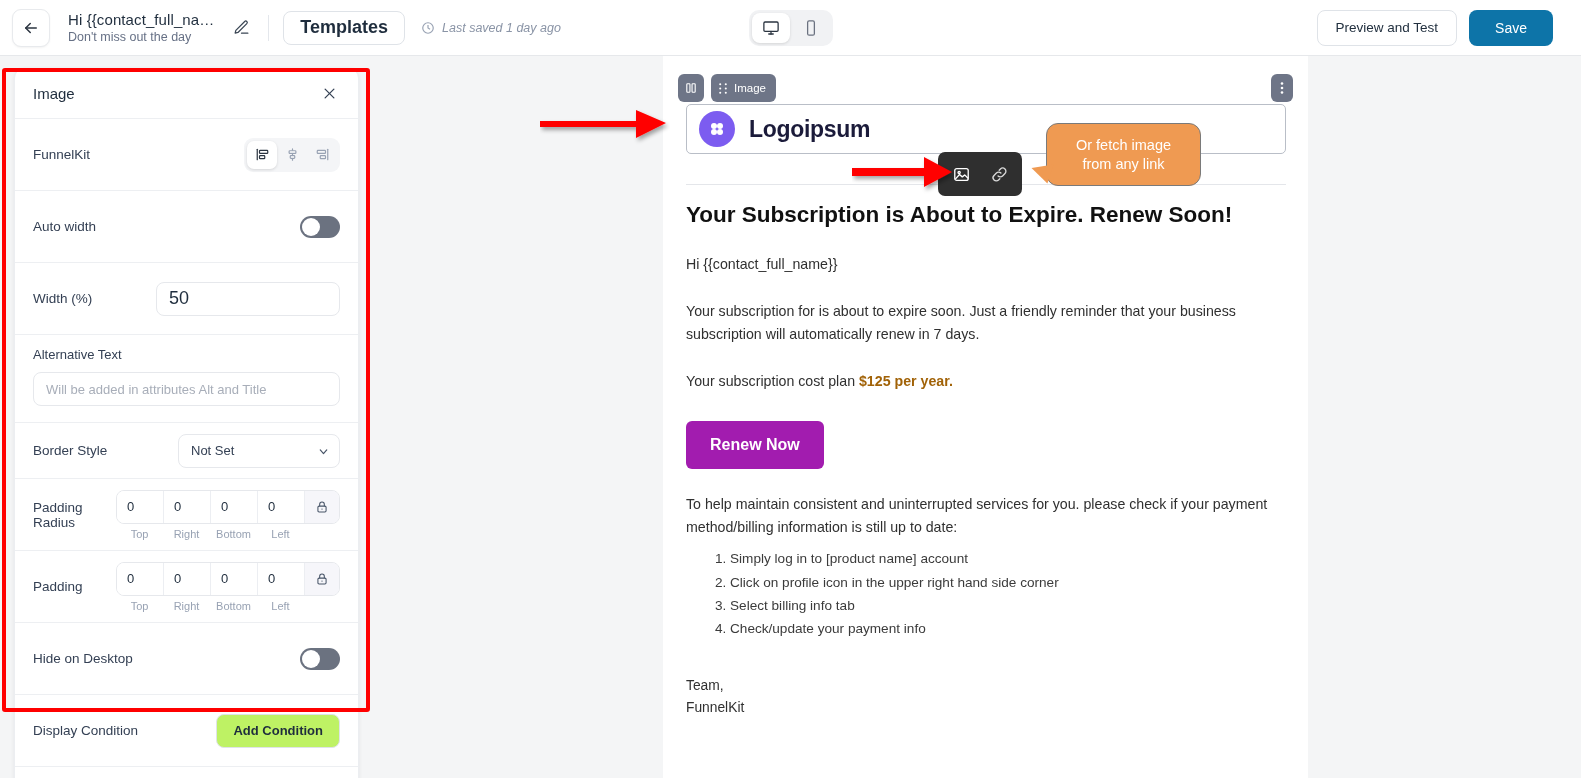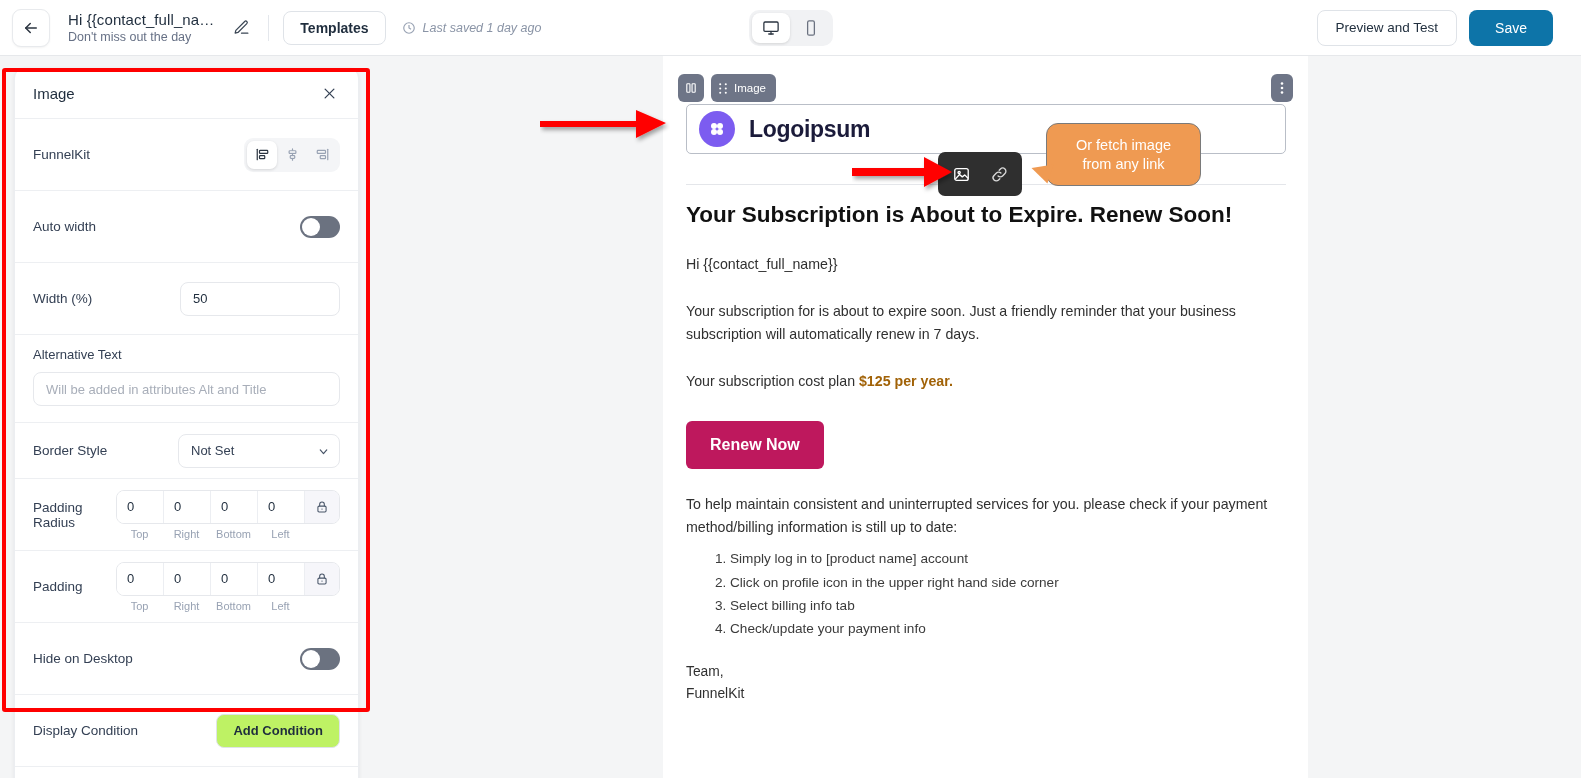--- a/index.html
+++ b/index.html
@@ -29,21 +29,21 @@
     max-width: 160px; white-space: nowrap; overflow: hidden; text-overflow: ellipsis;
   }
   .title-sub { font-size: 12.5px; color: #667085; margin-top: 2px; }
   .pencil-btn {
     margin-left: 14px; width: 26px; height: 26px; display: flex;
     align-items: center; justify-content: center; cursor: pointer; background: none; border: none;
   }
   .vdiv { width: 1px; height: 26px; background: #e4e7ec; margin: 0 14px; }
   .templates-btn {
     height: 34px; padding: 0 16px; border: 1px solid #dfe3e8; border-radius: 8px;
-    background: #fff; font-size: 14px; font-weight: bold; color: #1f2d3d; cursor: pointer;
+    background: #fff; font-size: 18px; font-weight: bold; color: #1f2d3d; cursor: pointer;
     display: flex; align-items: center;
   }
   .saved {
     margin-left: 16px; display: flex; align-items: center; gap: 7px;
     font-size: 12.5px; color: #8a94a6; font-style: italic;
   }
   .device-switch {
     position: absolute; left: 50%; transform: translateX(-50%);
     background: #f1f2f4; border-radius: 10px; padding: 3px; display: flex; gap: 2px;
   }
@@ -90,22 +90,22 @@
   .seg-btn.active { background: #fff; box-shadow: 0 1px 3px rgba(0,0,0,.13); }
   .toggle {
     width: 40px; height: 22px; border-radius: 12px; background: #6b7280;
     position: relative; cursor: pointer; flex: none;
   }
   .toggle .knob {
     position: absolute; top: 2px; left: 2px; width: 18px; height: 18px;
     border-radius: 50%; background: #fff;
   }
   .txtinput {
-    width: 160px; height: 34px; border: 1px solid #e6e8ec; border-radius: 8px;
-    padding: 0 12px; font-size: 13px; color: #1f2d3d; font-family: inherit; background: #fff;
+    width: 184px; height: 34px; border: 1px solid #e6e8ec; border-radius: 8px;
+    padding: 0 12px; font-size: 18px; color: #1f2d3d; font-family: inherit; background: #fff;
   }
   .alt-block { padding: 12px 18px 16px; border-bottom: 1px solid #edeff2; }
   .alt-label { font-size: 13px; color: #344054; margin-bottom: 10px; }
   .alt-input {
     width: 100%; height: 34px; border: 1px solid #e6e8ec; border-radius: 8px;
     padding: 0 12px; font-size: 13px; color: #1f2d3d; font-family: inherit;
   }
   .alt-input::placeholder { color: #a8aeb9; }
   .select-wrap { position: relative; width: 162px; }
   .sel {
@@ -193,26 +193,26 @@
     width: 0; height: 0; border-top: 10px solid transparent;
     border-bottom: 10px solid transparent; border-right: 20px solid #ef9a52;
     transform: rotate(18deg);
   }
 
   .email-body { position: absolute; left: 686px; top: 200px; width: 600px; color: #222; }
   .email-h1 { font-size: 22.5px; font-weight: bold; color: #111; line-height: 1.3; }
   .email-p { font-size: 14.2px; color: #303030; line-height: 1.62; margin-top: 24px; }
   .email-p b { font-weight: bold; color: #a16207; }
   .renew-btn {
-    display: inline-block; margin-top: 28px; background: #be185d; color: #fff;
+    display: inline-block; margin-top: 28px; background: #a21caf; color: #fff;
     font-size: 16px; font-weight: bold; padding: 15px 24px; border-radius: 6px;
     border: none; cursor: pointer; font-family: inherit;
   }
   .email-ol { margin-top: 8px; padding-left: 44px; font-size: 13.6px; color: #3b3b3b; line-height: 1.72; }
-  .sig { margin-top: 20px; font-size: 13.8px; color: #303030; line-height: 1.6; }
+  .sig { margin-top: 34px; font-size: 13.8px; color: #303030; line-height: 1.6; }
 </style>
 </head>
 <body>
 
 <div class="app">
 
   <div class="topbar">
     <div class="back-btn">
       <svg width="18" height="18" viewBox="0 0 24 24" fill="none" stroke="#2b3440" stroke-width="2" stroke-linecap="round" stroke-linejoin="round">
         <line x1="19" y1="12" x2="5" y2="12"></line>

